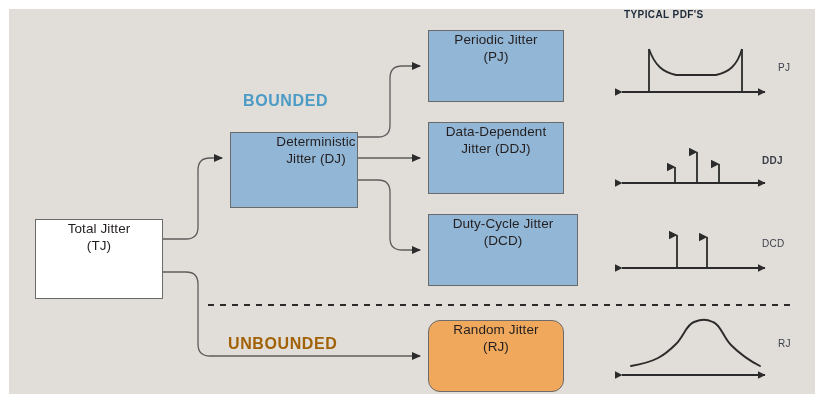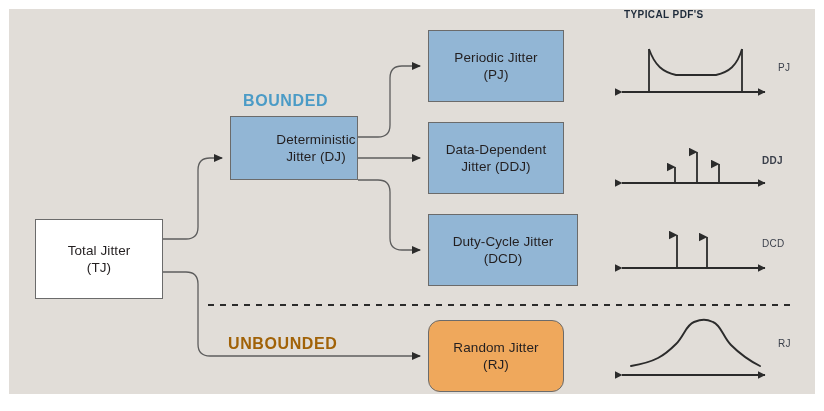--- a/index.html
+++ b/index.html
@@ -28,21 +28,21 @@
     left: 0;
     top: 0;
     width: 824px;
     height: 411px;
   }
   .node {
     position: absolute;
     box-sizing: border-box;
     border: 1px solid #6b6b6b;
     display: flex;
-    align-items: center;
+    align-items: flex-start;
     justify-content: center;
     text-align: center;
     color: #231f20;
     font-size: 13.5px;
     line-height: 1.28;
     letter-spacing: 0.1px;
   }
   .node-blue  { background: #92b6d5; }
   .node-orange{ background: #efa85c; }
   .node-white { background: #ffffff; }
@@ -144,21 +144,21 @@
   <div class="grp-label grp-bounded" style="left:243px; top:80px;">BOUNDED</div>
   <div class="grp-label grp-unbounded" style="left:228px; top:323px;">UNBOUNDED</div>
 
   <div class="node node-white" style="left:35px; top:219px; width:128px; height:80px;">
     <span>
       <span>Total Jitter</span><br>
       <span>(TJ)</span>
     </span>
   </div>
 
-  <div class="node node-blue" style="left:230px; top:116px; width:128px; height:64px;padding-left:44px;">
+  <div class="node node-blue" style="left:230px; top:132px; width:128px; height:76px;padding-left:44px;">
     <span>
       <span>Deterministic</span><br>
       <span>Jitter (DJ)</span>
     </span>
   </div>
 
   <div class="node node-blue" style="left:428px; top:30px; width:136px; height:72px;">
     <span>
       <span>Periodic Jitter</span><br>
       <span>(PJ)</span>

